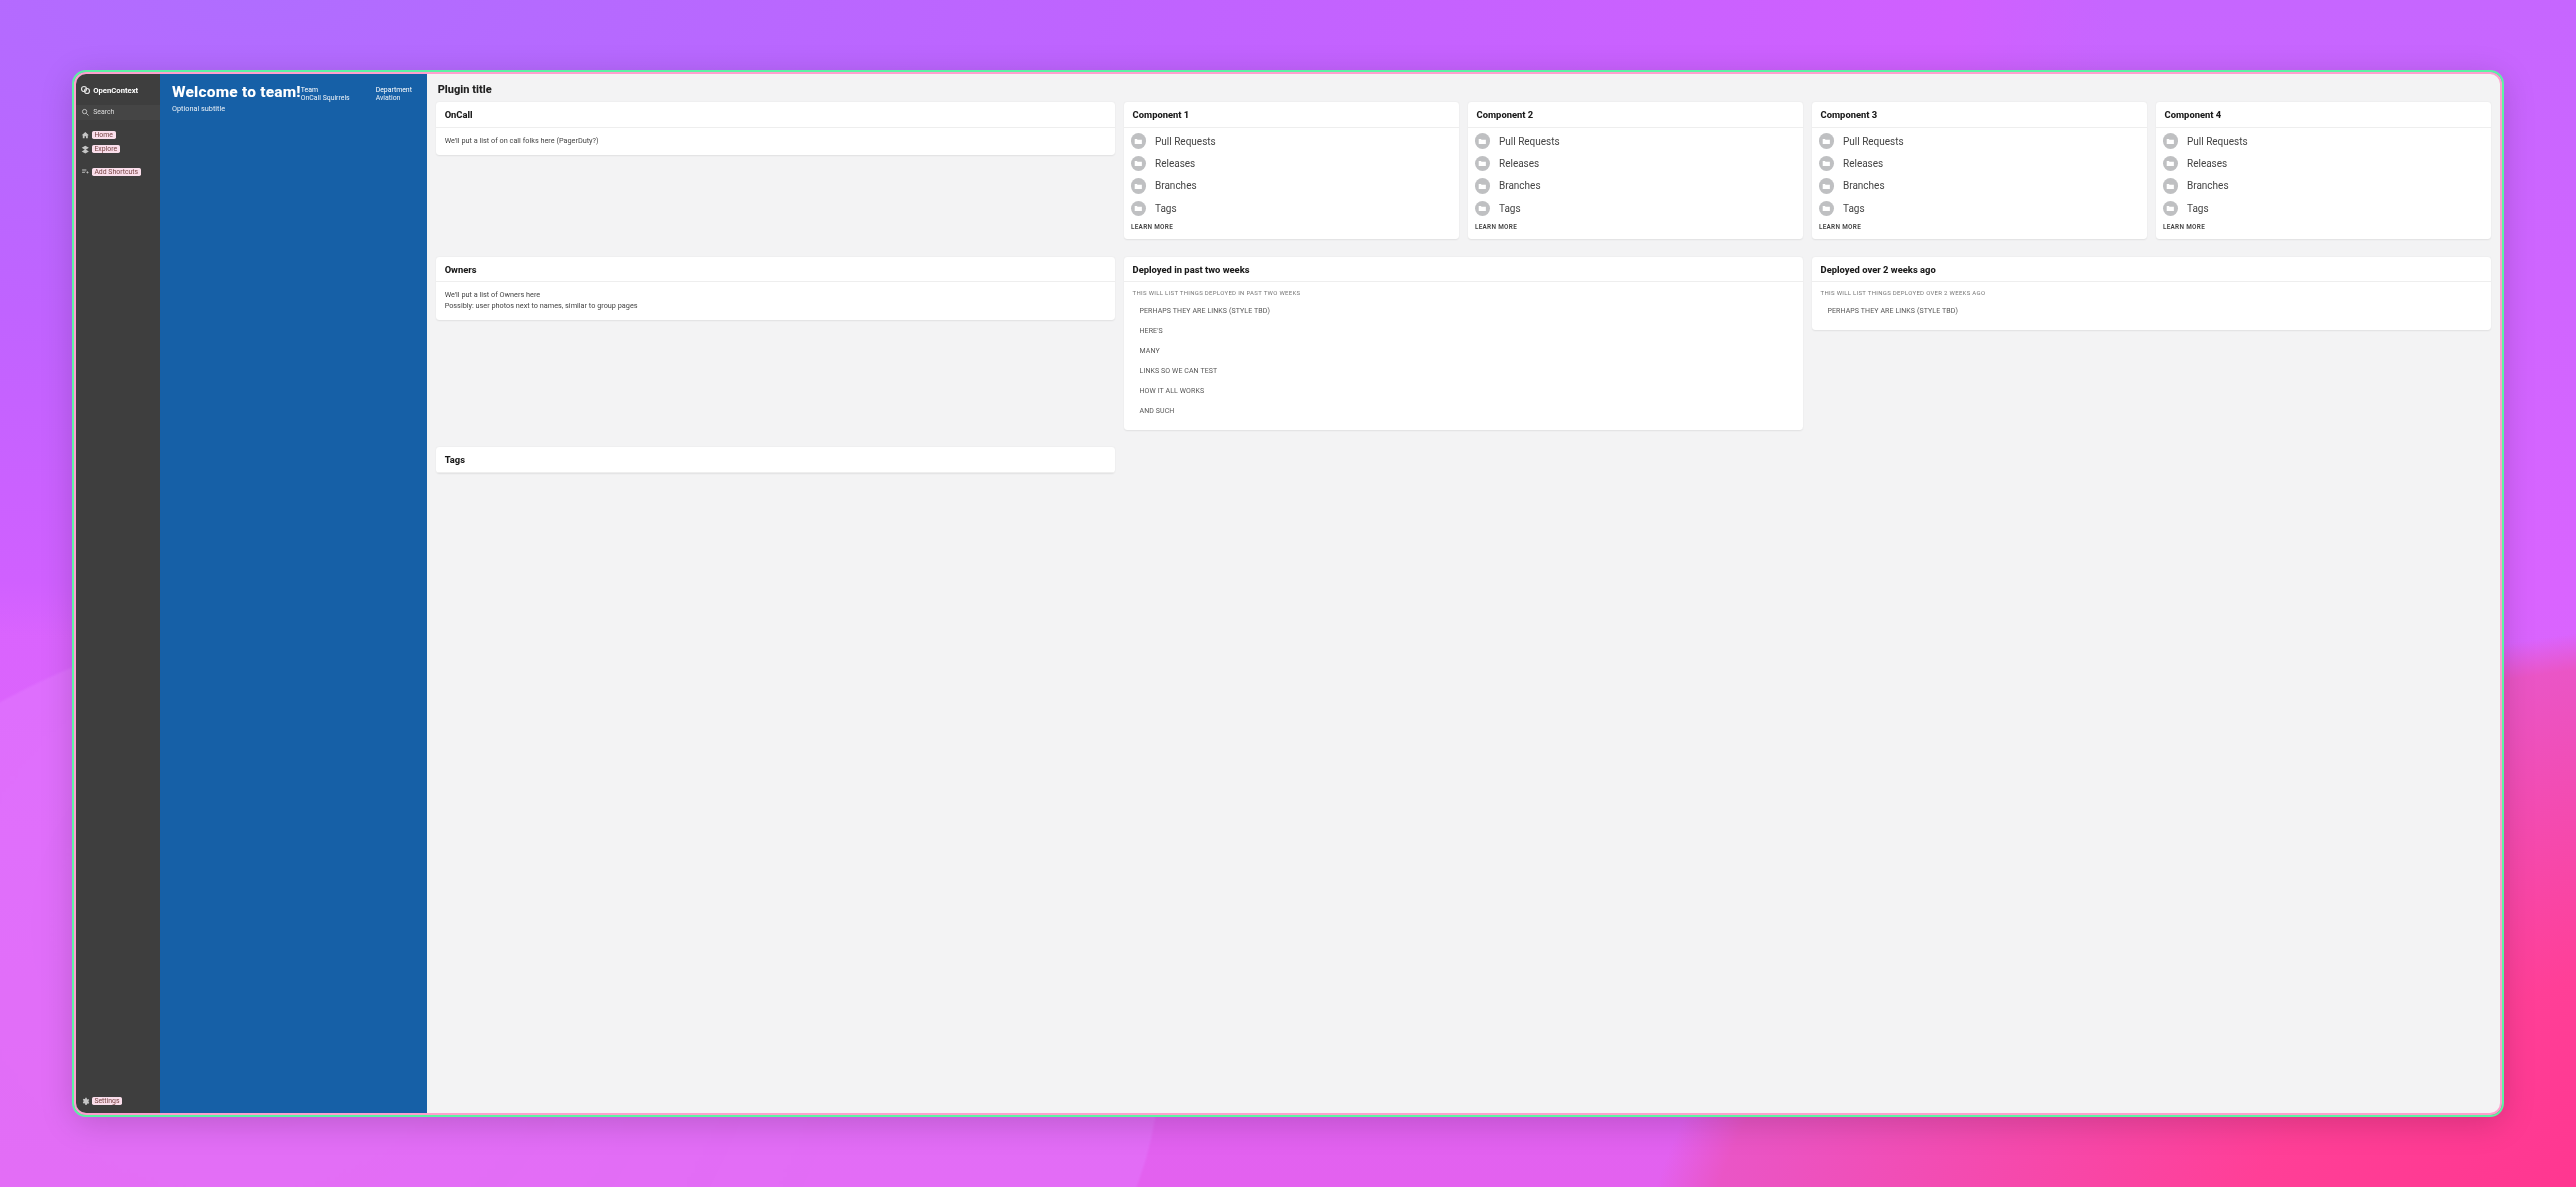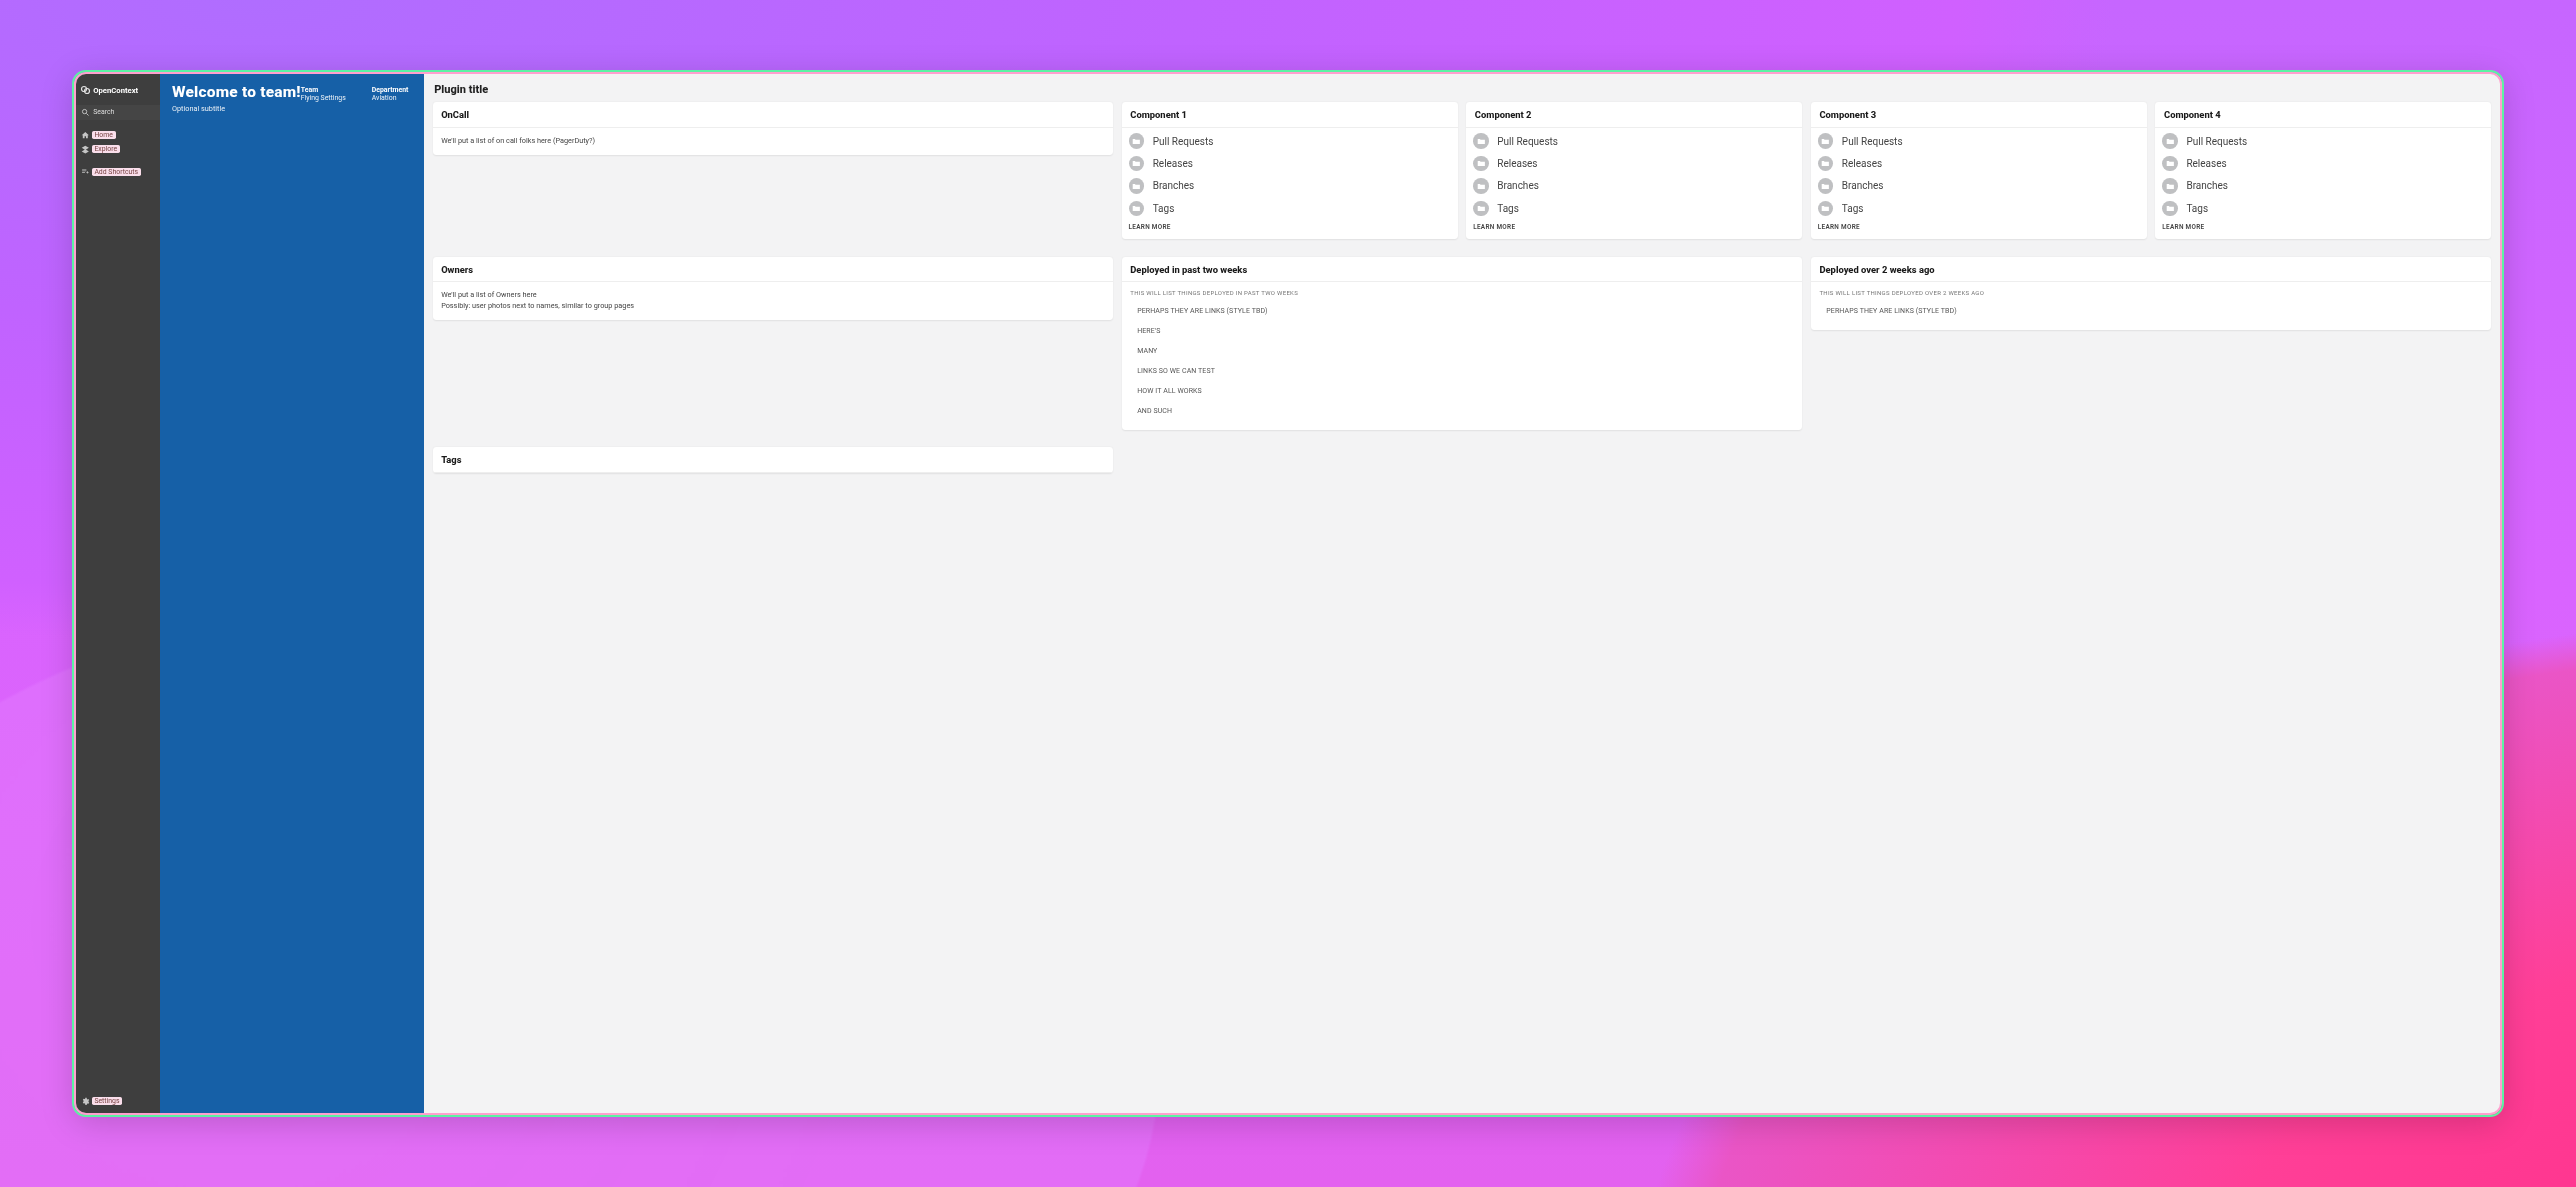--- a/index.html
+++ b/index.html
@@ -107,21 +107,21 @@
     display:flex; align-items:flex-start; justify-content:space-between;
     min-height: 38px;
   }
   .header-left h1 {
     margin:0; font-size: 15.5px; font-weight:800; letter-spacing:0.2px;
   }
   .header-left .subtitle {
     font-size: 7.3px; opacity:.9; margin-top:3.4px;
   }
   .header-right { display:flex; gap:26px; padding-top:3.4px; }
-  .hr-block .k { font-size:6.9px; font-weight:700; }
+  .hr-block .k { font-size:6.9px; font-weight:400; }
   .hr-block .v { font-size:6.9px; opacity:.92; }
 
   .content {
     flex:1;
     overflow:auto;
     padding: 6.9px 8.6px 13.7px 8.6px;
   }
   .plugin-title {
     font-size: 11px; font-weight:800; color:#222;
     padding: 1.7px 1.7px 6.9px 1.7px;
@@ -261,21 +261,21 @@
   <div class="main">
 
     <div class="header">
       <div class="header-left">
         <h1>Welcome to team!</h1>
         <div class="subtitle">Optional subtitle</div>
       </div>
       <div class="header-right">
         <div class="hr-block">
           <div class="k">Team</div>
-          <div class="v">Flying Settings</div>
+          <div class="v">OnCall Squirrels</div>
         </div>
         <div class="hr-block">
           <div class="k">Department</div>
           <div class="v">Aviation</div>
         </div>
       </div>
     </div>
 
     <div class="content">
       <div class="plugin-title">Plugin title</div>

